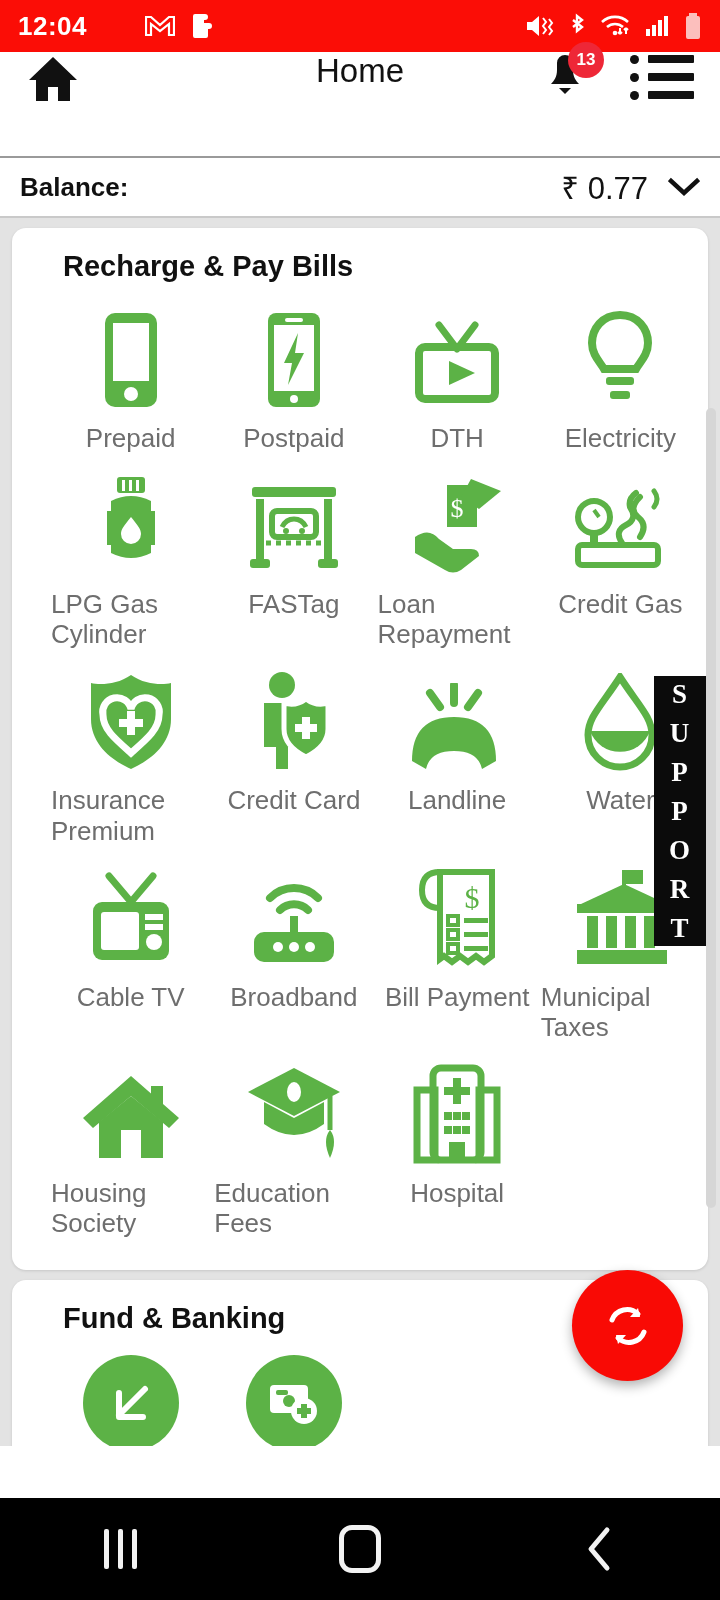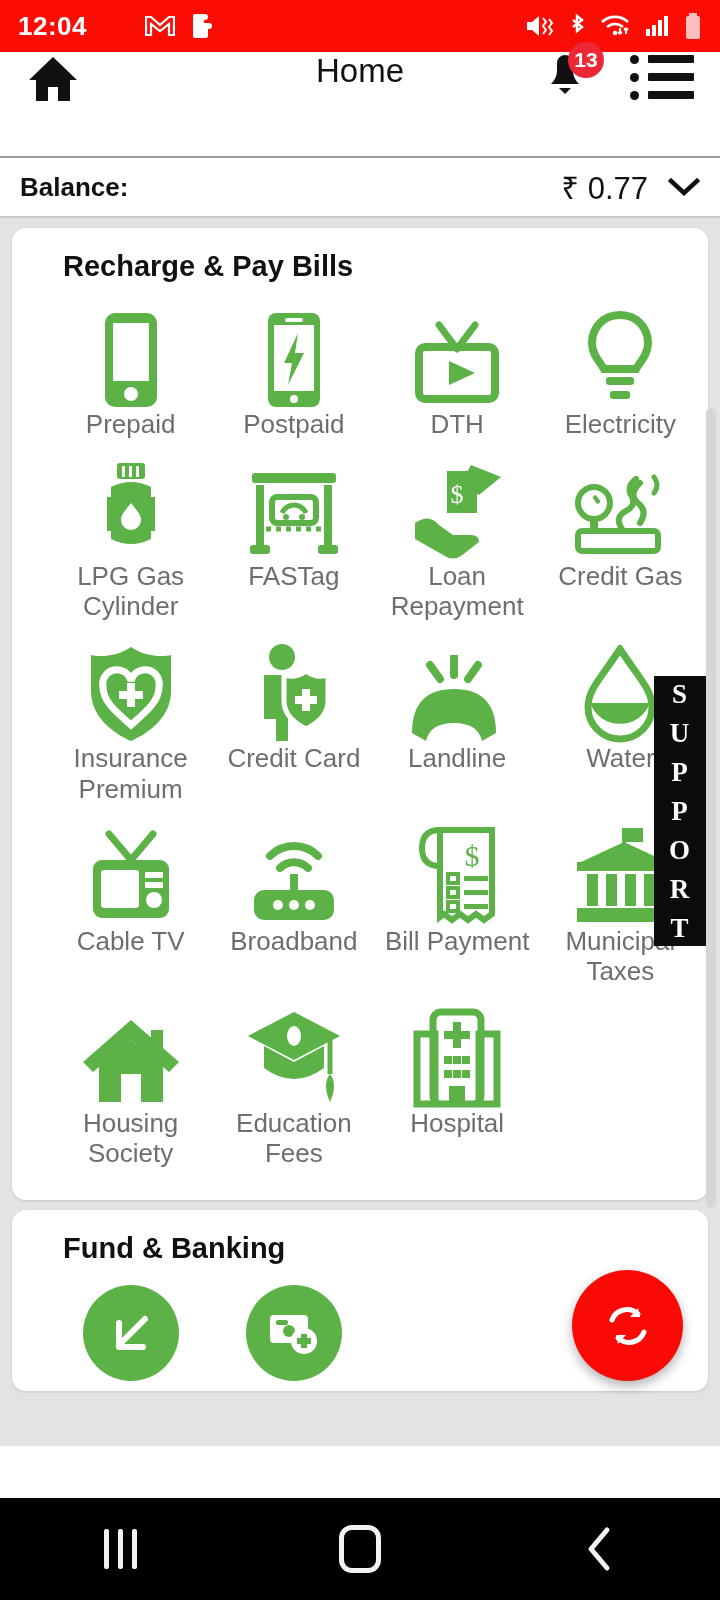--- a/index.html
+++ b/index.html
@@ -29,21 +29,21 @@
   .appbar-title{
     position:absolute; left:0; right:0; text-align:center;
     font-size:33px; color:#111; pointer-events:none;
   }
   .home-btn{ width:54px; height:54px; display:flex; align-items:center; justify-content:center; z-index:2;}
   .appbar-right{ margin-left:auto; display:flex; align-items:center; gap:42px; z-index:2;}
   .bell-wrap{ position:relative; width:46px; height:50px; }
   .badge{
     position:absolute; top:-10px; right:-16px;
     background:#ee2737; color:#fff; border-radius:50%;
-    min-width:36px; height:36px; font-size:21px; font-weight:700;
+    min-width:36px; height:36px; font-size:17px; font-weight:700;
     display:flex; align-items:center; justify-content:center;
   }
   .menu-icon{ display:flex; flex-direction:column; gap:9px; }
   .menu-row{ display:flex; align-items:center; gap:9px; }
   .menu-dot{ width:9px; height:9px; background:#111; border-radius:50%; }
   .menu-line{ width:46px; height:8px; background:#111; border-radius:1px; }
 
   
   .balance{
     height:62px; border-top:2px solid #9a9a9a; border-bottom:2px solid #c9c9c9;
@@ -67,21 +67,21 @@
     font-size:29px; font-weight:700; color:#111;
     padding:22px 0 8px 20px;
   }
   .grid{
     display:grid; grid-template-columns:repeat(4,1fr);
     padding:6px 6px 22px 6px;
   }
   .tile{ display:flex; flex-direction:column; align-items:center; padding:8px 2px 10px; }
   .tile-ic{ height:104px; display:flex; align-items:flex-end; justify-content:center; }
   .tile-label{
-    text-align:center; font-size:26px;
+    margin-top:14px; font-size:26px;
     color:#6e6e6e; line-height:1.16; max-width:165px;
   }
 
   
   .fund-grid{ display:grid; grid-template-columns:repeat(4,1fr); padding:4px 6px 0 6px; }
   .circle-ic{
     width:96px; height:96px; border-radius:50%; background:#5cb246;
     display:flex; align-items:center; justify-content:center;
   }
 

